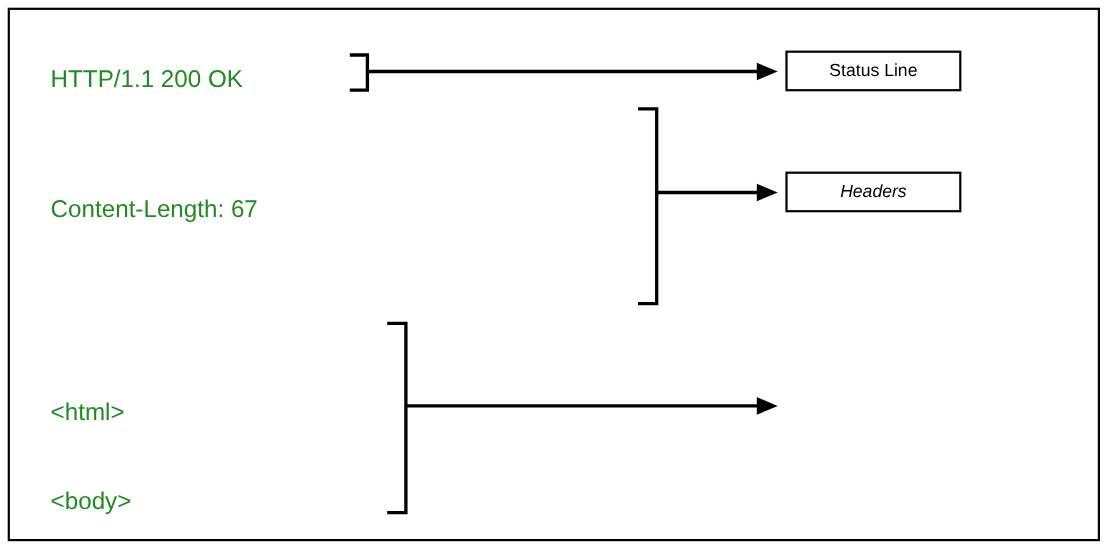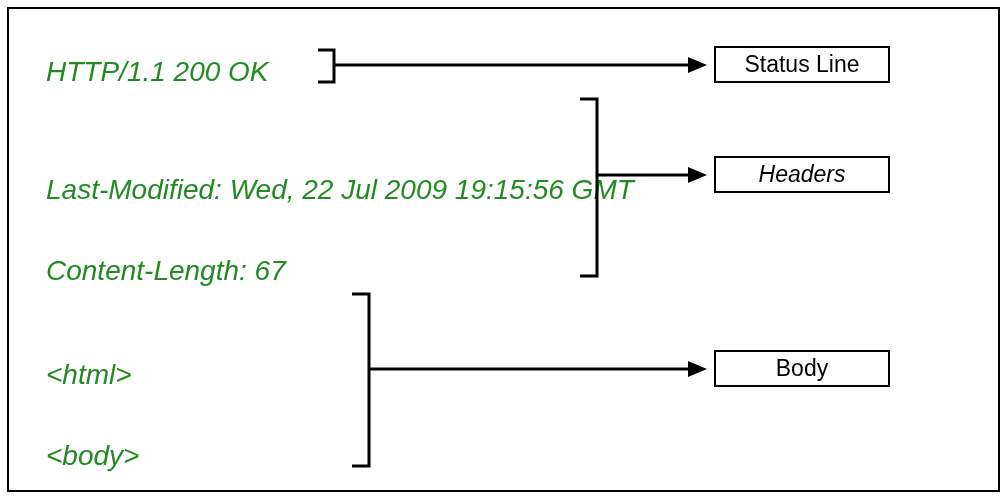--- a/index.html
+++ b/index.html
@@ -14,39 +14,38 @@
     overflow: hidden;
   }
   .frame {
     position: absolute;
     left: 7px; top: 7px; right: 7px; bottom: 7px;
     border: 2px solid var(--line);
   }
   .green-text {
     position: absolute;
     color: var(--green);
-    font-size: 28px;
+    font-size: 22px;
     line-height: 27px;
     white-space: pre;
-    font-style: italic;
   }
   .status-line-text { left: 46px; top: 58px; }
   .headers-block   { left: 46px; top: 122px; }
   .body-block      { left: 46px; top: 307px; }
   .label-box {
     position: absolute;
     left: 714px;
-    width: 176px;
+    width: 160px;
     height: 37px;
     border: 2px solid var(--line);
     display: flex;
     align-items: center;
     justify-content: center;
     color: #000000;
-    font-size: 23px;
+    font-size: 16px;
     background: #ffffff;
   }
   .box-status  { top: 46px; }
   .box-headers { top: 156px; font-style: italic; }
   .box-body    { top: 350px; }
   .connector-layer {
     position: absolute;
     left: 0; top: 0;
     width: 1007px;
     height: 499px;
@@ -56,21 +55,20 @@
 </head>
 <body>
 
 <div class="canvas">
 
   <div class="frame"></div>
 
   <div class="green-text status-line-text">HTTP/1.1 200 OK</div>
 
   <div class="green-text headers-block">
-    <div>Last-Modified: Wed, 22 Jul 2009 19:15:56 GMT</div>
     <div>Content-Length: 67</div>
     
     
   </div>
 
   <div class="green-text body-block">
     <div>&lt;html&gt;</div>
     <div>&lt;body&gt;</div>
     
     
@@ -101,15 +99,14 @@
     <g>
       <line x1="369" y1="369" x2="690" y2="369" stroke="#000000" stroke-width="3"></line>
       <polygon points="688,361 707,369 688,377" fill="#000000"></polygon>
     </g>
   </svg>
 
   <div class="label-box box-status">Status Line</div>
 
   <div class="label-box box-headers">Headers</div>
 
-  <div class="label-box box-body">Body</div>
 
 </div>
 
 </body></html>

